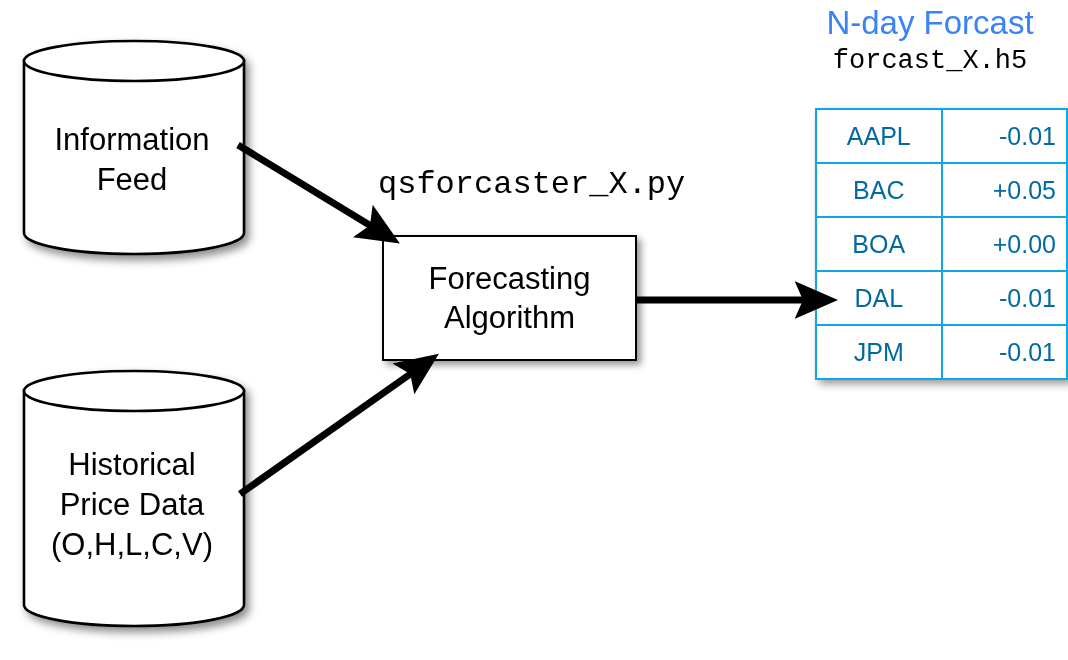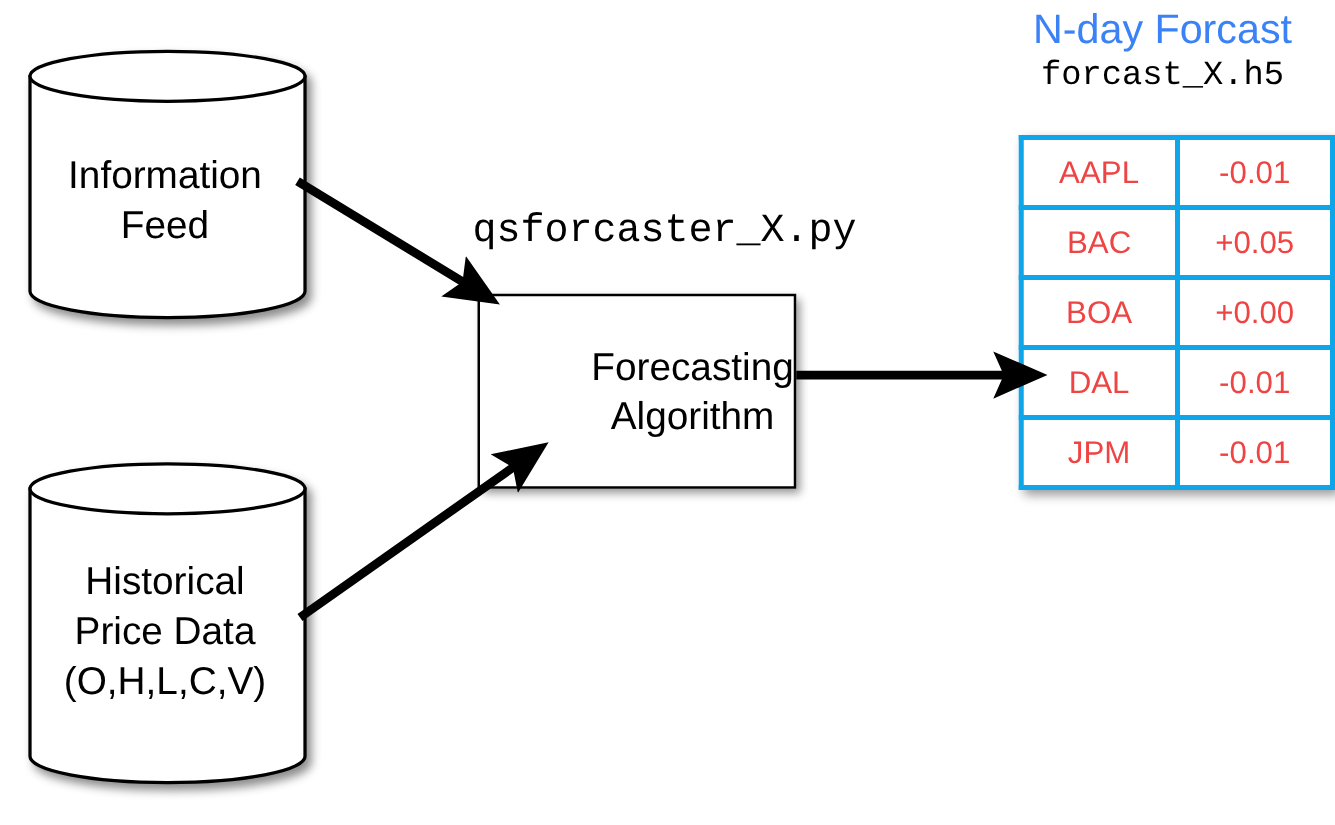--- a/index.html
+++ b/index.html
@@ -89,35 +89,35 @@
   }
 
   
   .fc-table {
     position: absolute;
     border-collapse: collapse;
     background: #ffffff;
     box-shadow: 4px 4px 8px rgba(0,0,0,0.40);
   }
   .fc-table td {
-    border: 4px solid #0ea5e9;
+    border: 2px solid #0ea5e9;
     height: 52px;
     padding: 0 10px;
     font-family: "Liberation Sans", sans-serif;
     font-size: 25px;
-    color: #ef4444;
+    color: #0369a1;
     background: #ffffff;
   }
   .fc-sym {
     width: 108px;
     text-align: center;
   }
   .fc-val {
     width: 108px;
-    text-align: center;
+    text-align: right;
   }
 
   
   #arrows {
     position: absolute;
     left: 0;
     top: 0;
     width: 1068px;
     height: 660px;
     pointer-events: none;
@@ -156,21 +156,21 @@
         <ellipse cx="112" cy="21" rx="110" ry="20" fill="#ffffff" stroke="#000000" stroke-width="2.6"></ellipse>
       </g>
     </svg>
     <div class="cyl-label" style="top:75px;">Historical
 Price Data
 (O,H,L,C,V)</div>
   </div>
 
   <div class="mono-caption" style="left:378px; top:166px;">qsforcaster_X.py</div>
 
-  <div class="proc-box" style="left:382px; top:235px; width:255px; height:156px;justify-content:flex-end;">
+  <div class="proc-box" style="left:382px; top:235px; width:255px; height:126px;">
     <div class="proc-label">Forecasting
 Algorithm</div>
   </div>
 
   <div class="out-title" style="left:795px; top:4px; width:270px;">N-day Forcast</div>
   <div class="out-file" style="left:795px; top:46px; width:270px;">forcast_X.h5</div>
 
   <table class="fc-table" style="left:815px; top:108px;">
     <tbody>
       <tr>

